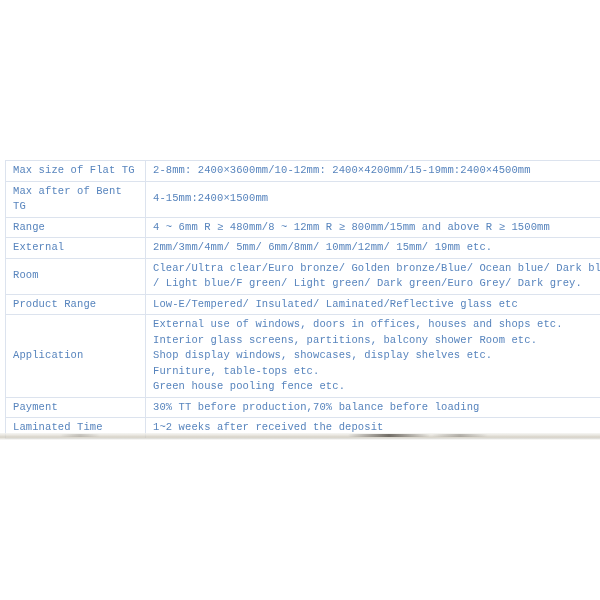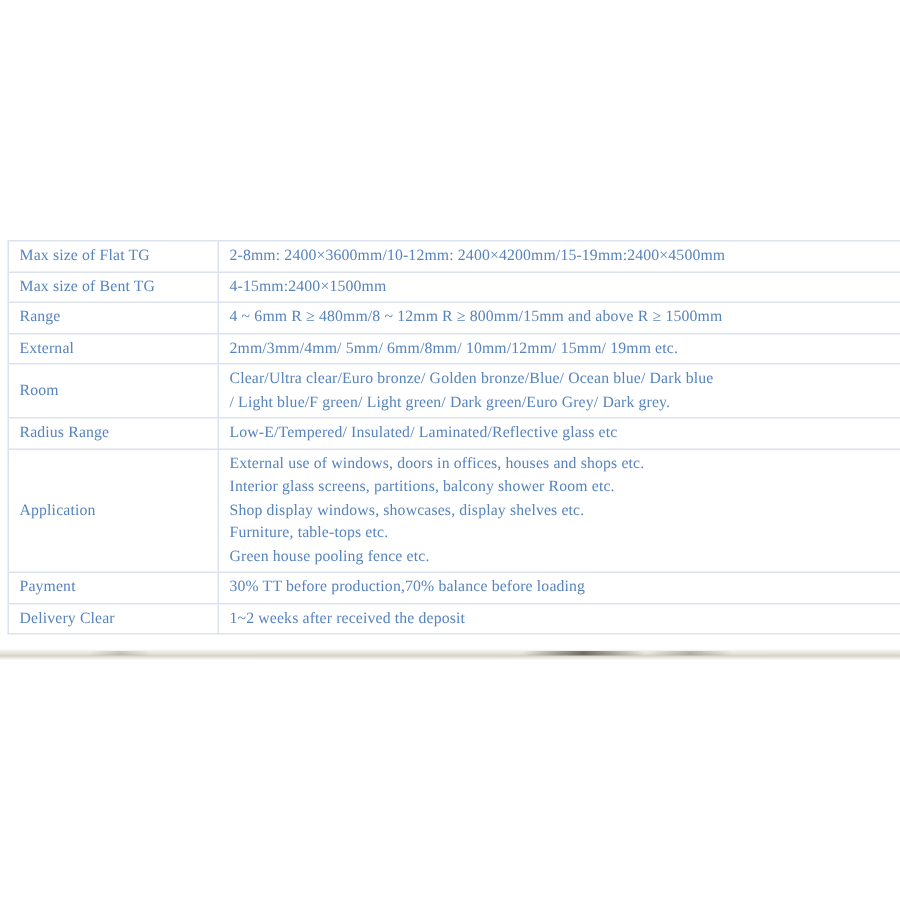--- a/index.html
+++ b/index.html
@@ -38,21 +38,21 @@
     background: #ffffff;
   }
 
   table.spec-table td {
     border: 1px solid #dce3ee;
     color: #5784bd;
     font-size: 10.5px;
     line-height: 15.5px;
     padding: 2px 6px 2px 7px;
     vertical-align: middle;
-    font-family: Liberation Serif, serif;
+    font-family: Liberation Mono, monospace;
     letter-spacing: 0.1px;
   }
 
   table.spec-table td.label-cell {
     width: 126px;
   }
 
   table.spec-table td.value-cell {
     width: 461px;
   }
@@ -98,61 +98,61 @@
   <div id="spec-table-container">
     <table class="spec-table">
       <tbody>
 
         <tr>
           <td class="label-cell">Max size of Flat TG</td>
           <td class="value-cell">2-8mm: 2400×3600mm/10-12mm: 2400×4200mm/15-19mm:2400×4500mm</td>
         </tr>
 
         <tr>
-          <td class="label-cell">Max size of Bent TG</td>
+          <td class="label-cell">Max after of Bent TG</td>
           <td class="value-cell">4-15mm:2400×1500mm</td>
         </tr>
 
         <tr>
           <td class="label-cell">Range</td>
           <td class="value-cell"> 4 ~ 6mm R ≥ 480mm/8 ~ 12mm R ≥ 800mm/15mm and above R ≥ 1500mm</td>
         </tr>
 
         <tr>
           <td class="label-cell">External</td>
           <td class="value-cell">2mm/3mm/4mm/ 5mm/ 6mm/8mm/ 10mm/12mm/ 15mm/ 19mm etc.</td>
         </tr>
 
         <tr class="tall-row">
           <td class="label-cell">Room</td>
           <td class="value-cell multi-line">Clear/Ultra clear/Euro bronze/ Golden bronze/Blue/ Ocean blue/ Dark blue
 / Light blue/F green/ Light green/ Dark green/Euro Grey/ Dark grey.</td>
         </tr>
 
         <tr>
-          <td class="label-cell">Radius Range</td>
+          <td class="label-cell">Product Range</td>
           <td class="value-cell">Low-E/Tempered/ Insulated/ Laminated/Reflective glass etc</td>
         </tr>
 
         <tr class="tall-row">
           <td class="label-cell">Application</td>
           <td class="value-cell multi-line">External use of windows, doors in offices, houses and shops etc.
 Interior glass screens, partitions, balcony shower Room etc.
 Shop display windows, showcases, display shelves etc.
 Furniture, table-tops etc.
 Green house pooling fence etc.</td>
         </tr>
 
         <tr>
           <td class="label-cell">Payment</td>
           <td class="value-cell">30% TT before production,70% balance before loading</td>
         </tr>
 
         <tr>
-          <td class="label-cell">Delivery Clear</td>
+          <td class="label-cell">Laminated Time</td>
           <td class="value-cell">1~2 weeks after received the deposit</td>
         </tr>
 
       </tbody>
     </table>
   </div>
 
   <div id="artifact-strip">
     <div class="dark-seg seg-c"></div>
     <div class="dark-seg seg-a"></div>

